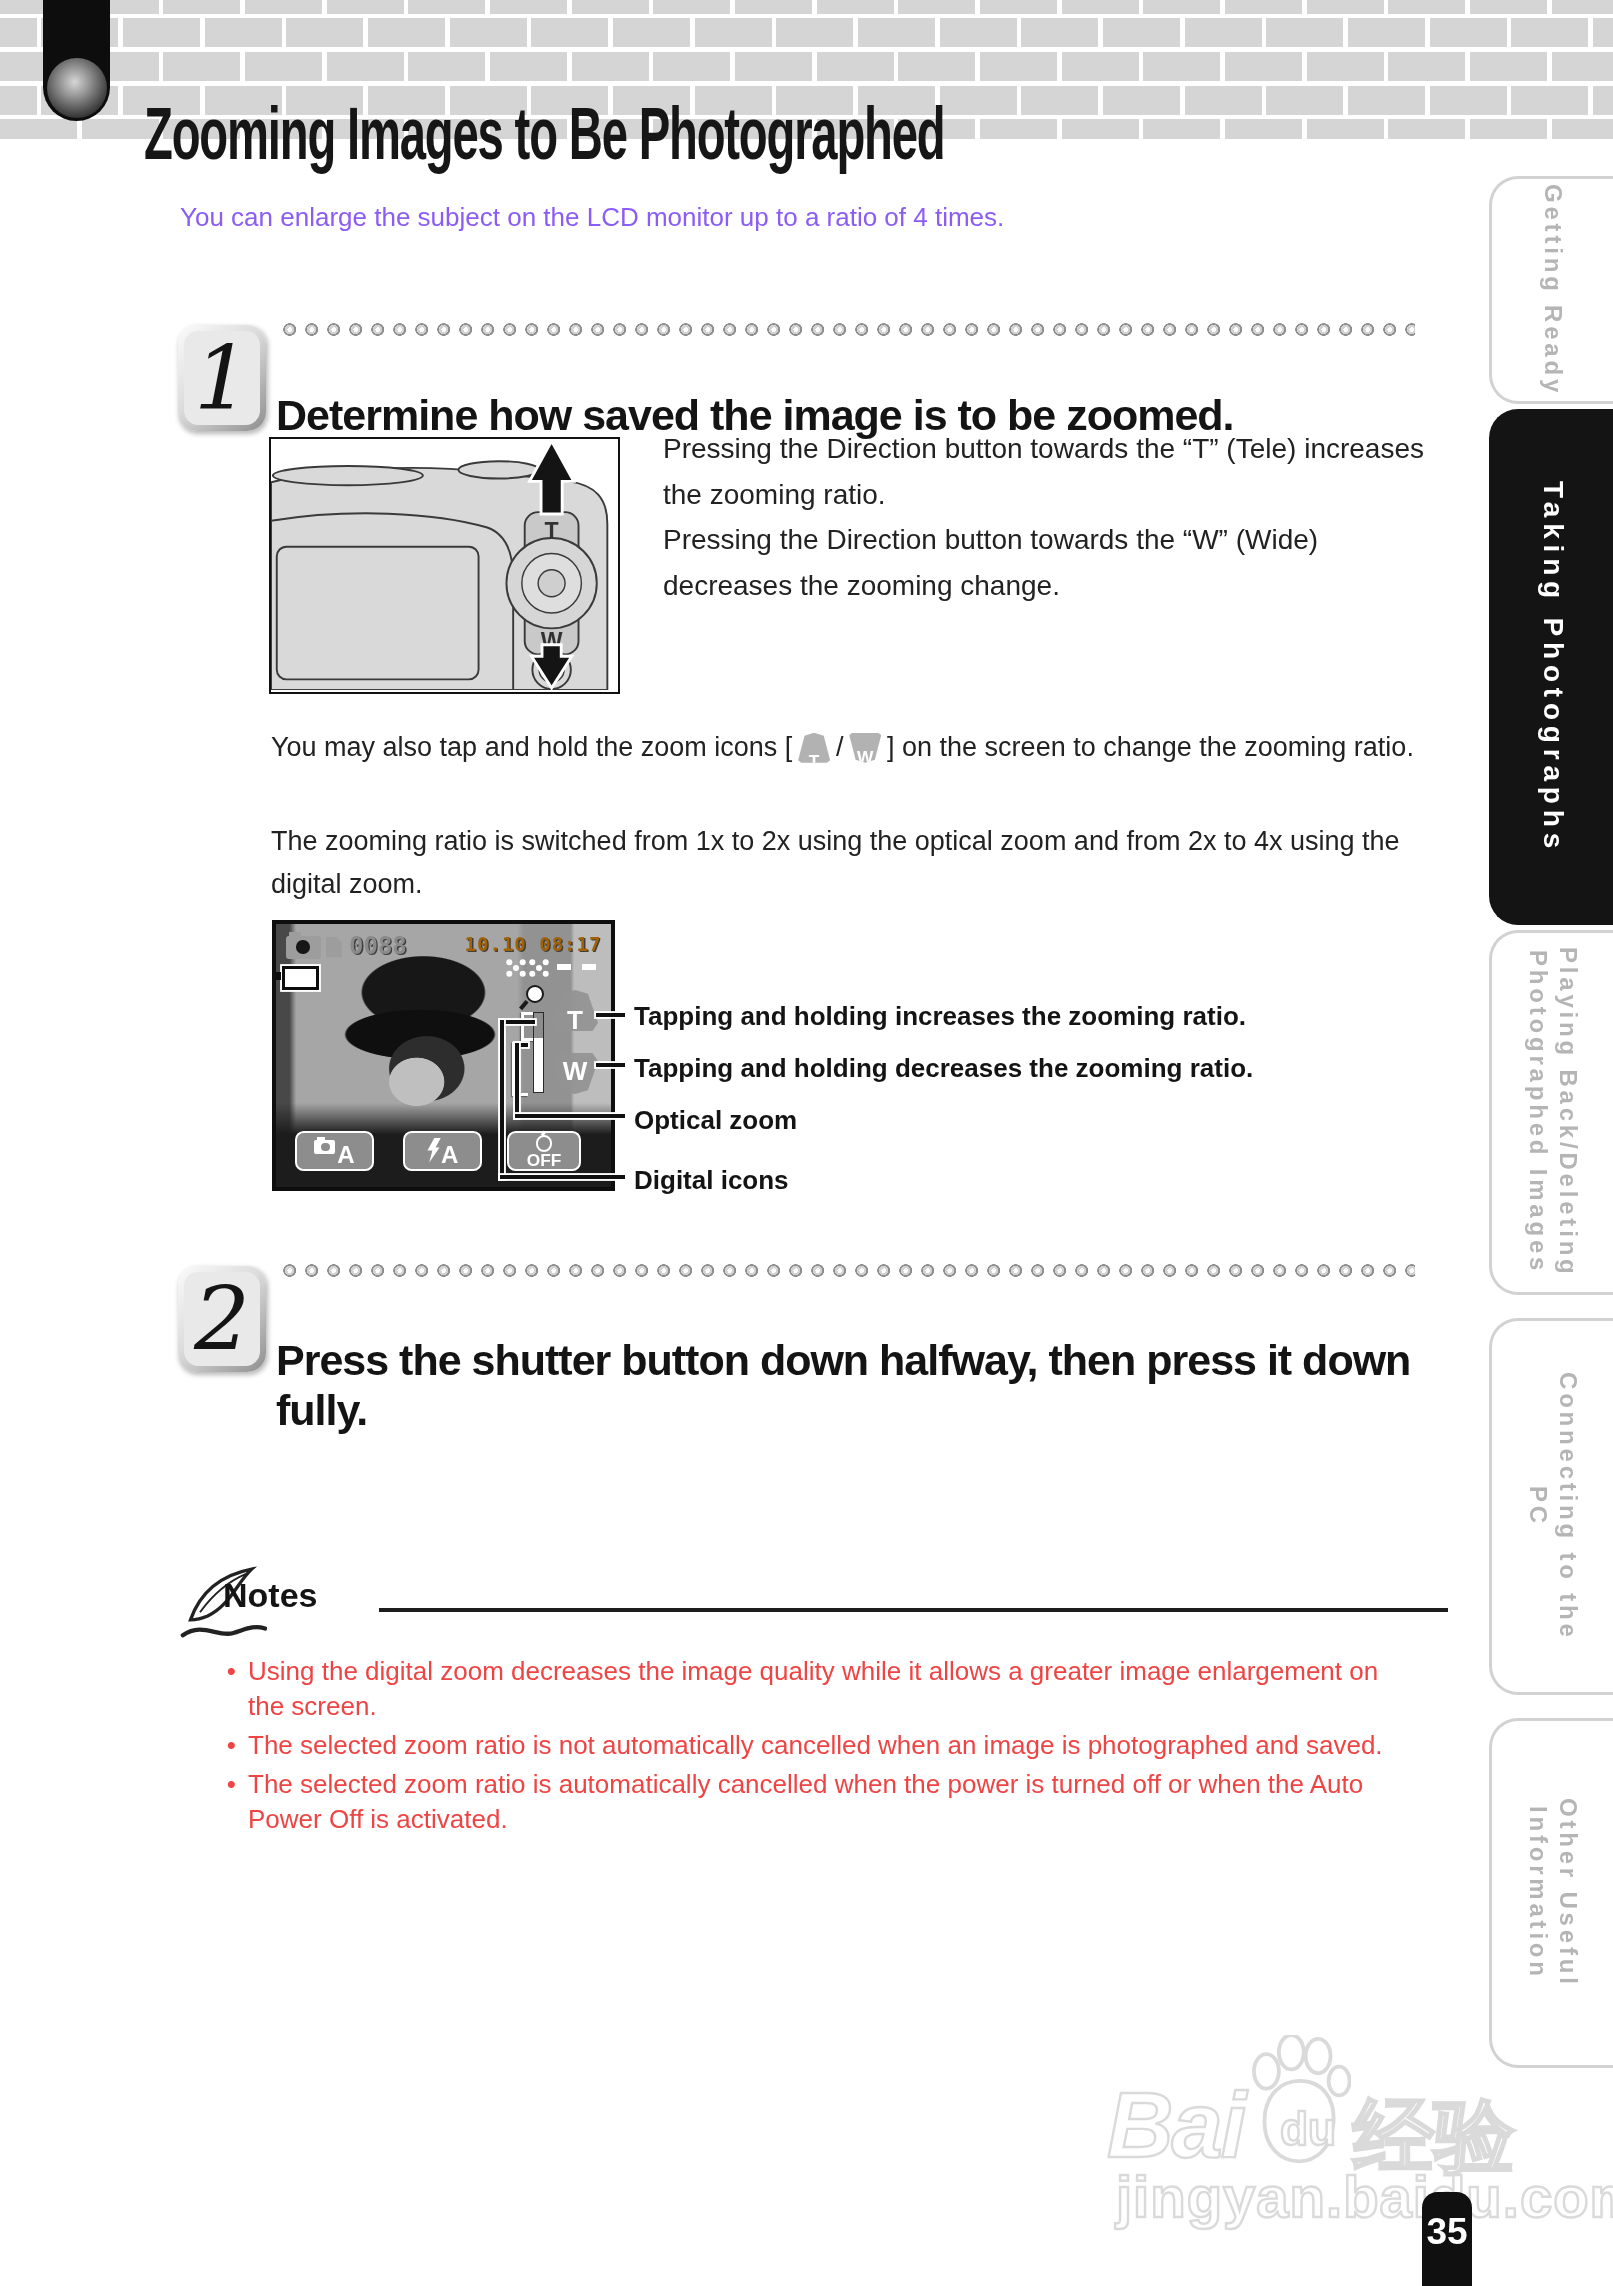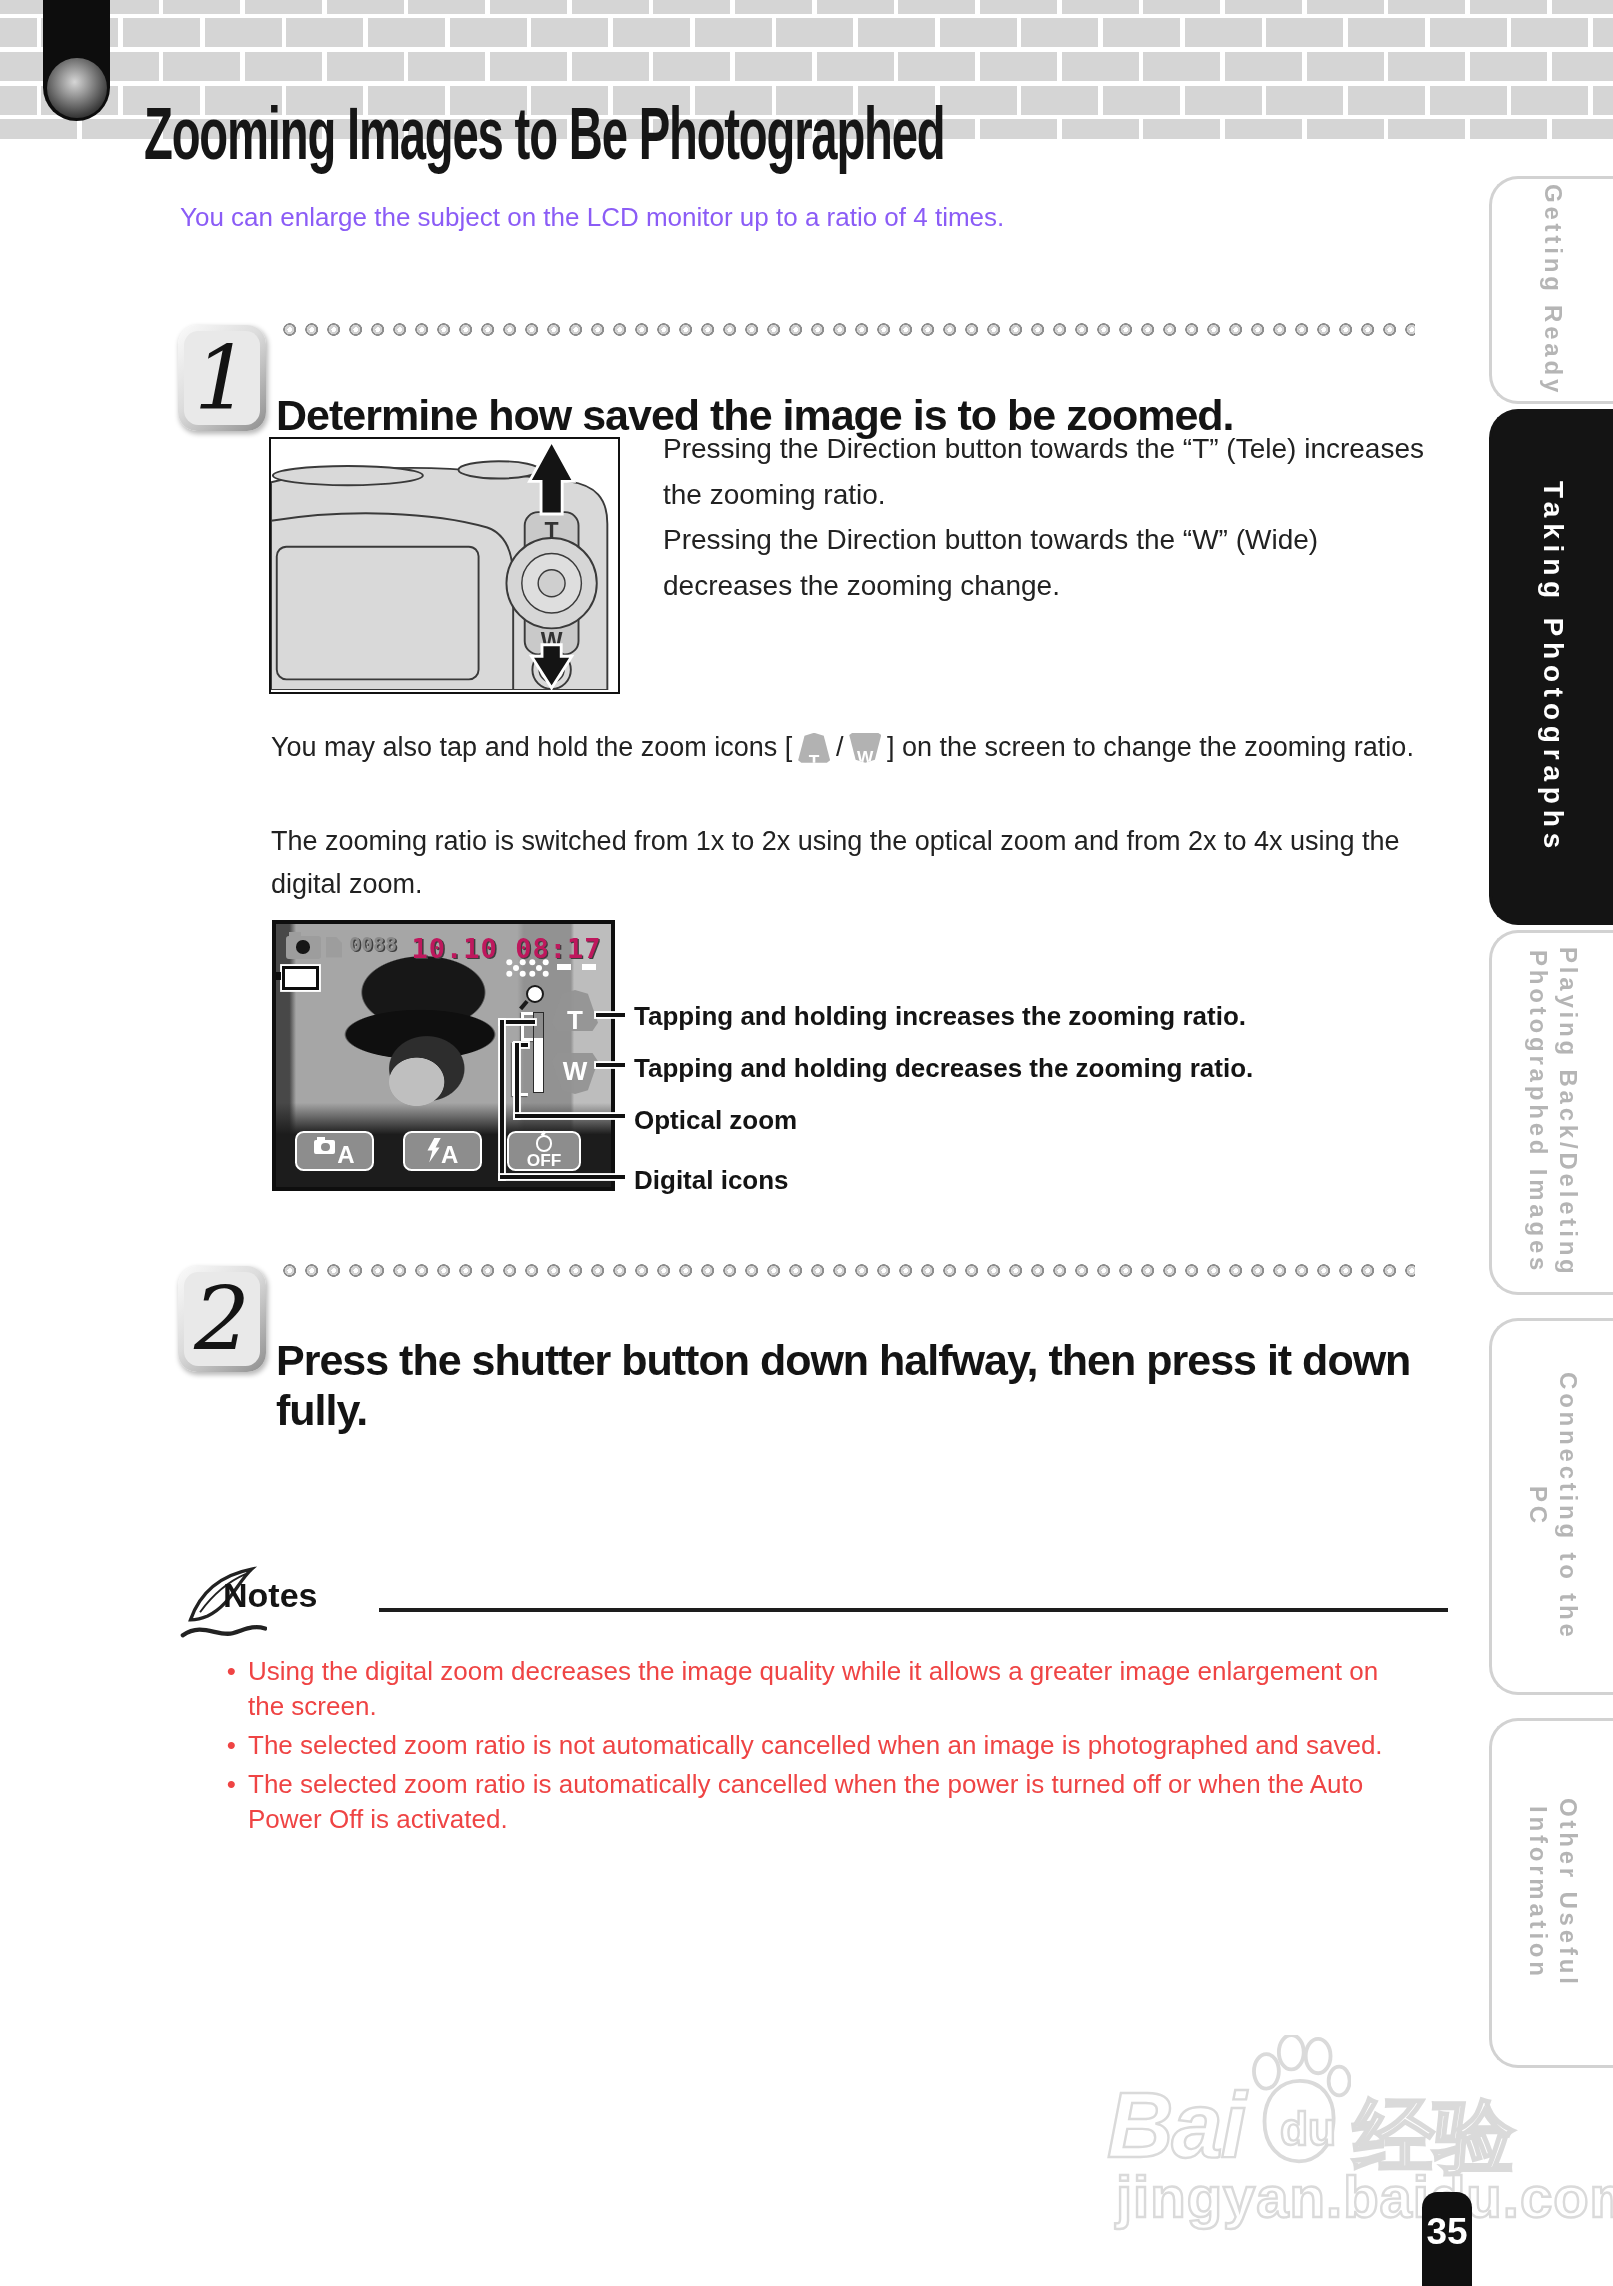--- a/index.html
+++ b/index.html
@@ -275,23 +275,23 @@
 
   <div class="bodytext" style="left:271px;top:726px;width:1153px;font-size:27px;line-height:43px;">
     <span>You may also tap and hold the zoom icons [</span><span class="zicon t"><span>T</span></span><span>/</span><span class="zicon w"><span>W</span></span><span>] on the screen to change the zooming ratio.</span>
   </div>
   <div class="bodytext" style="left:271px;top:820px;width:1167px;font-size:27px;line-height:43px;">The zooming ratio is switched from 1x to 2x using the optical zoom and from 2x to 4x using the digital zoom.</div>
 
   <div id="lcd">
     <div id="photo"></div>
     <div class="lcdcam"></div>
     <div class="lcdcard"></div>
-    <div class="lcdnum" style="left:73px;top:7.7px;font-size:20px;">0088</div>
+    <div class="lcdnum" style="left:73px;top:7.7px;font-size:24px;">0088</div>
     <div class="battery"></div>
-    <div class="lcdnum" style="right:9.6px;top:8.6px;font-size:27px;letter-spacing:1px;color:#be185d;">10.10 08:17</div>
+    <div class="lcdnum" style="right:9.6px;top:8.6px;font-size:19px;letter-spacing:1px;color:#a16207;">10.10 08:17</div>
     <span class="flower" style="position:absolute;left:229px;top:33px;"></span>
     <span class="flower" style="position:absolute;left:252px;top:33px;"></span>
     <span class="dash" style="left:281px;top:40px;"></span>
     <span class="dash" style="left:306px;top:40px;"></span>
     <div class="mag"></div>
     <div class="brk" style="left:245px;top:88px;width:11.5px;height:23px;"></div>
     <div class="brk" style="left:236px;top:118px;width:13.4px;height:48px;"></div>
     <div class="gauge"></div>
     <div class="lcdbtn-t">T</div>
     <div class="lcdbtn-w">W</div>

